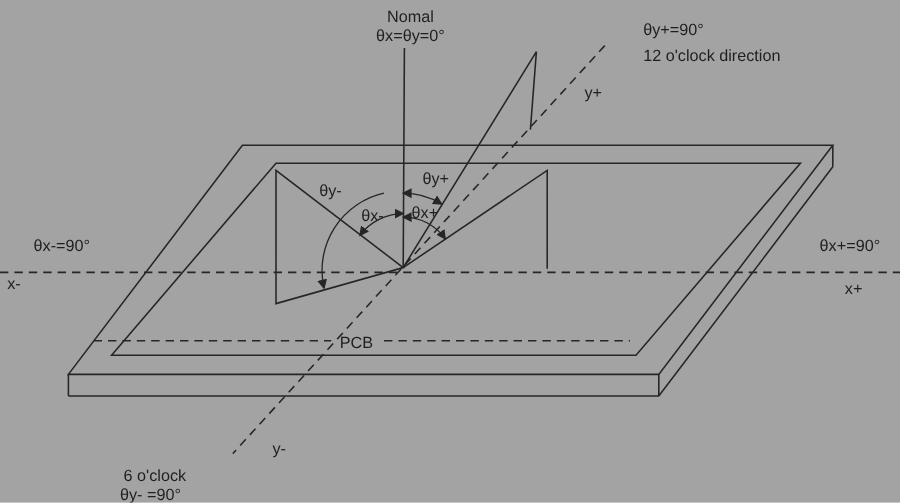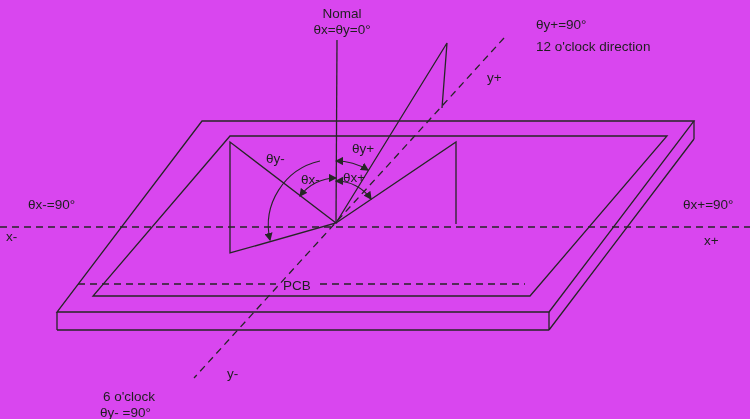--- a/index.html
+++ b/index.html
@@ -1,20 +1,20 @@
 <!DOCTYPE html>
 <html><head>
 <meta charset="utf-8">
 <style>
   html, body { margin: 0; padding: 0; background: #ffffff; }
   .stage {
     position: relative;
     width: 750px;
     height: 419px;
-    background: #d946ef;
+    background: #a3a3a3;
     font-family: "Liberation Sans", sans-serif;
     overflow: hidden;
   }
   svg { display: block; }
   .ln   { stroke: #262626; stroke-width: 1.3; fill: none; stroke-linecap: butt; }
   .dash { stroke-dasharray: 7 5; }
   .arc  { stroke: #262626; stroke-width: 1.1; fill: none; }
   text  { font-size: 13.5px; fill: #1f1f1f; font-family: "Liberation Sans", sans-serif; }
   .mid  { text-anchor: middle; }
 </style>

